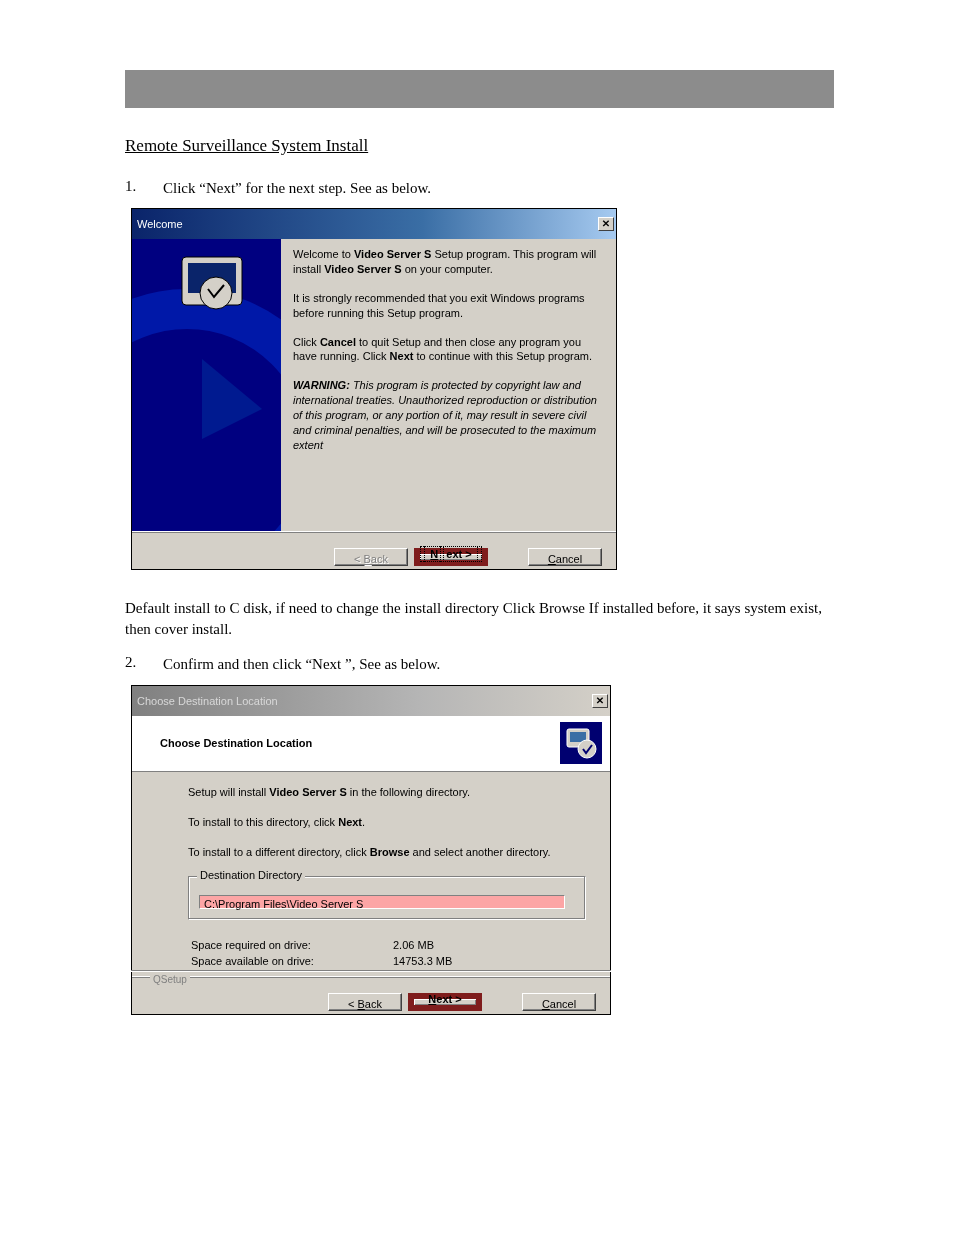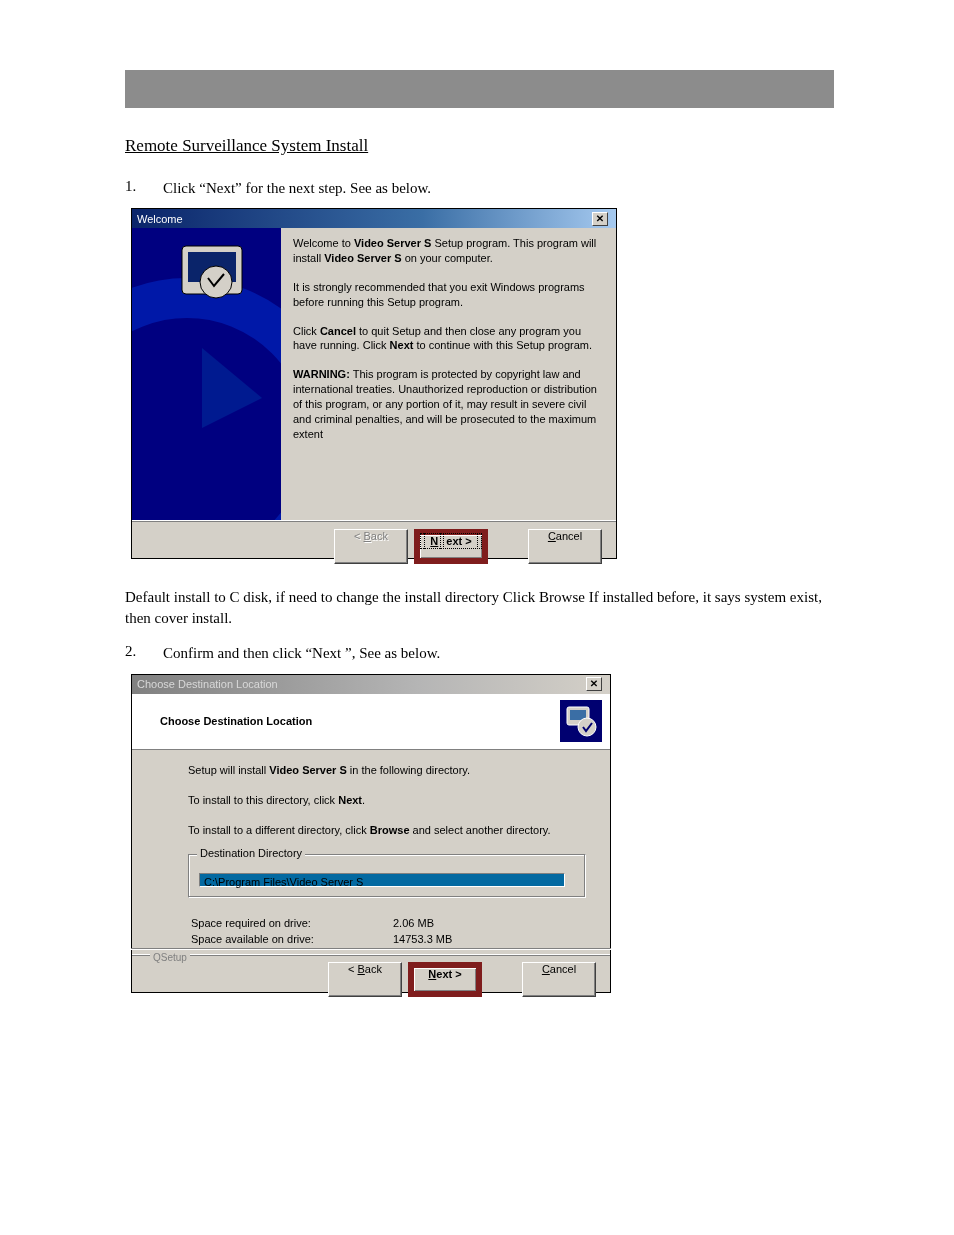--- a/index.html
+++ b/index.html
@@ -42,25 +42,25 @@
   .dialog {
     margin-left: 6px;
     font-family: Tahoma, "MS Sans Serif", Arial, sans-serif;
     font-size: 11px;
     color: #000;
     border: 1px solid #000;
     background: #d4d0c8;
     position: relative;
   }
   .titlebar {
-    height: 19px;
+    height: 30px;
     color: #fff;
     display: flex;
     align-items: center;
-    padding: 0 8px 0 5px;
+    padding: 0 2px 0 5px;
     font-size: 11px;
     justify-content: flex-end;
   }
   .titlebar.active {
     background: linear-gradient(to right, #0a246a 0%, #3a6ea5 60%, #a6caf0 100%);
   }
   .titlebar.inactive {
     background: linear-gradient(to right, #808080 0%, #b5b5b5 60%, #d4d0c8 100%);
     color: #d8d8d8;
   }
@@ -102,28 +102,28 @@
     height: 38px;
     border-top: 1px solid #fff;
     box-shadow: inset 0 1px 0 #808080;
     display:flex;
     align-items:center;
     justify-content:flex-end;
     padding-right: 14px;
     gap: 6px;
   }
   .wbutton {
-    width: 74px; height: 35px;
+    width: 74px; height: 18px;
     background:#d4d0c8;
     border:1px solid #404040;
     border-top-color:#fff; border-left-color:#fff;
     box-shadow: inset -1px -1px 0 #808080, inset 1px 1px 0 #d4d0c8;
     font: 11px Tahoma, sans-serif;
     cursor: default;
-    display:flex; align-items:flex-start; justify-content:center;margin-top:13px;
+    display:flex; align-items:flex-end; justify-content:center;margin-top:13px;
   }
   .wbutton.default {
     border:6px solid #7f1d1d;
     box-shadow: inset 1px 1px 0 #fff, inset -1px -1px 0 #808080;
     font-weight: bold;
   }
   .wbutton.dotted span { outline:1px dotted #000; outline-offset:1px; padding:0 4px; }
   .wbutton.disabled span { color:#808080; text-shadow:1px 1px 0 #fff; }
   .wbutton .ul { text-decoration: underline; }
   .gap-wide { width: 28px; }
@@ -153,21 +153,21 @@
     margin-bottom:16px;
   }
   .groupbox .legend {
     position:absolute; top:-8px; left:8px;
     background:#d4d0c8; padding:0 3px; font-size:11px;
   }
   .browse-row { display:flex; justify-content:flex-end; margin-bottom:6px; }
   .path-field {
     border:1px solid #808080;
     border-right-color:#fff; border-bottom-color:#fff;
-    background:#0369a1; height:14px;
+    background:#fca5a5; height:14px;
     padding:2px 4px; font-size:11px;
   }
   .space-table { font-size:11px; }
   .space-table td:first-child { width:200px; }
   .qsetup-frame {
     position:absolute;
     left:-1px; right:-1px;
     bottom:34px;
     border-top:1px solid #808080;
     box-shadow: inset 0 1px 0 #fff;
@@ -215,21 +215,21 @@
           </svg>
         </div>
         <div class="welcome-text">
           <p>
             <span>Welcome to </span><b>Video Server S</b><span> Setup program. This program will install </span><b>Video Server S</b><span> on your computer.</span>
           </p>
           <p>It is strongly recommended that you exit Windows programs before running this Setup program.</p>
           <p>
             <span>Click </span><b>Cancel</b><span> to quit Setup and then close any program you have running. Click </span><b>Next</b><span> to continue with this Setup program.</span>
           </p>
-          <p style="">
+          <p style="font-style:italic;">
             <b>WARNING:</b><span> This program is protected by copyright law and international treaties. Unauthorized reproduction or distribution of this program, or any portion of it, may result in severe civil and criminal penalties, and will be prosecuted to the maximum extent</span>
           </p>
         </div>
       </div>
       <div class="button-bar">
         <div class="wbutton disabled">
           <span><span>&lt; </span><span class="ul">B</span><span>ack</span></span>
         </div>
         <div class="wbutton default dotted">
           <span><span class="ul">N</span><span>ext &gt;</span></span>

